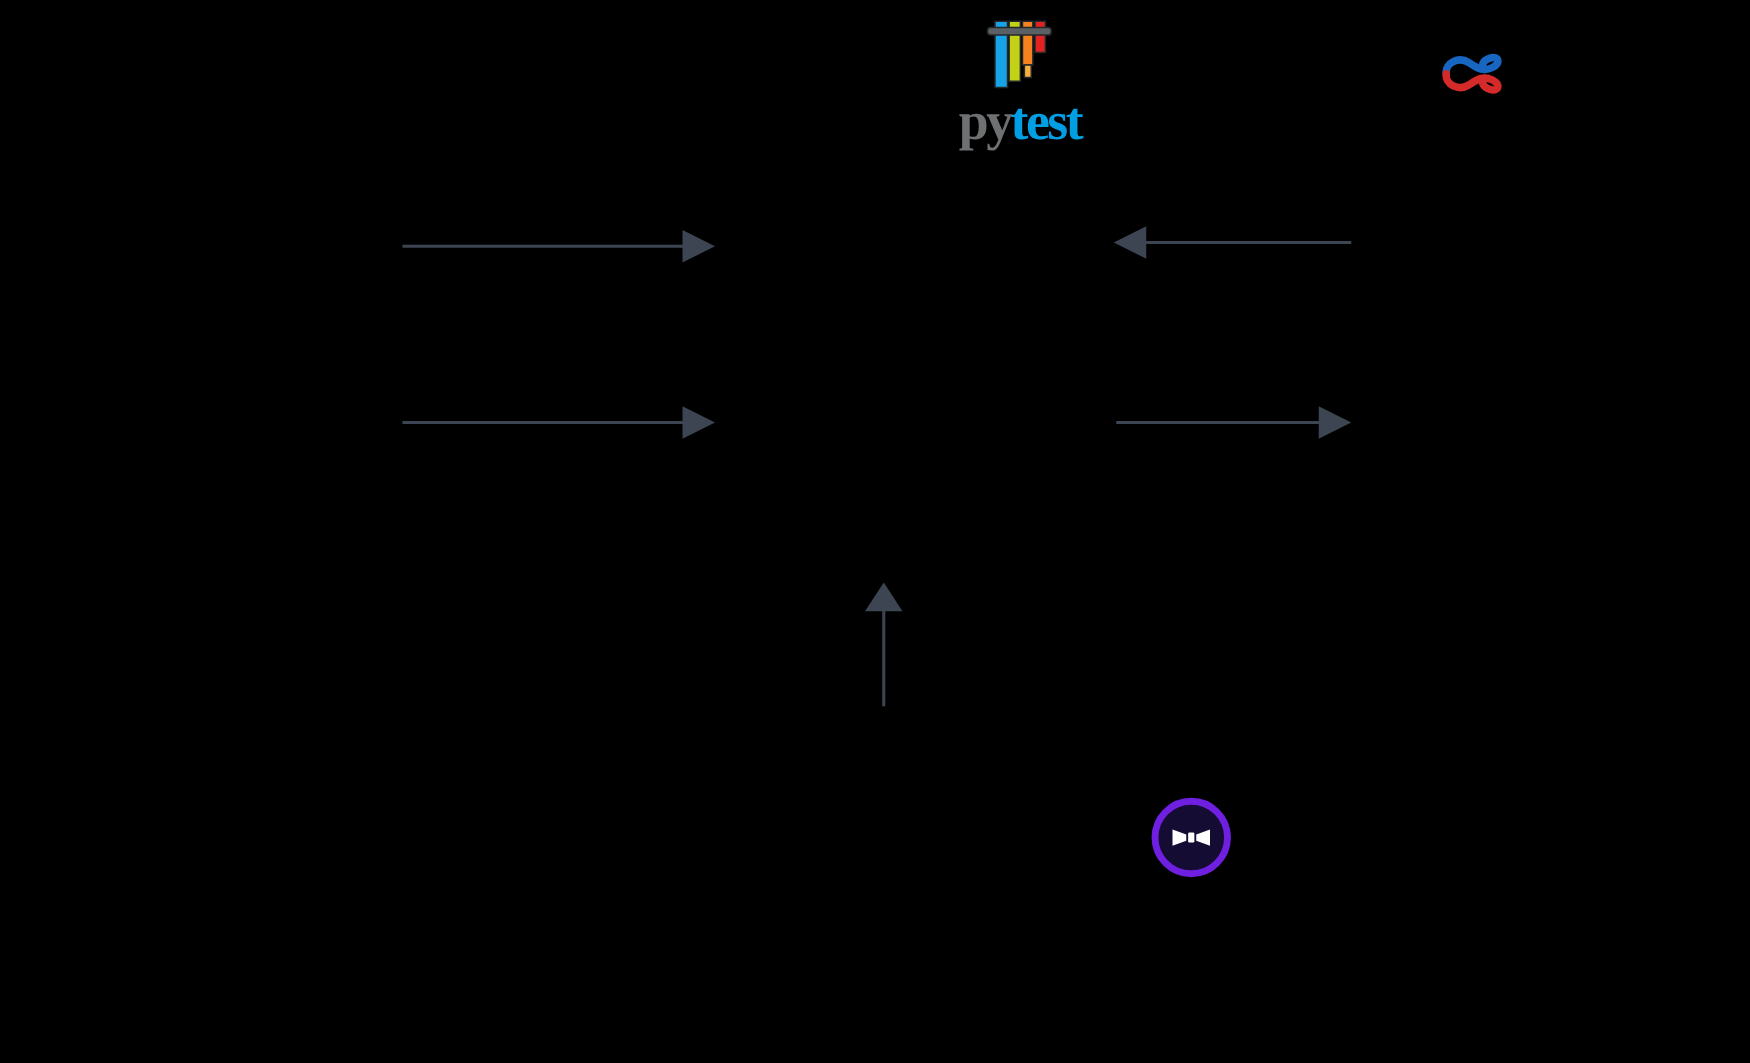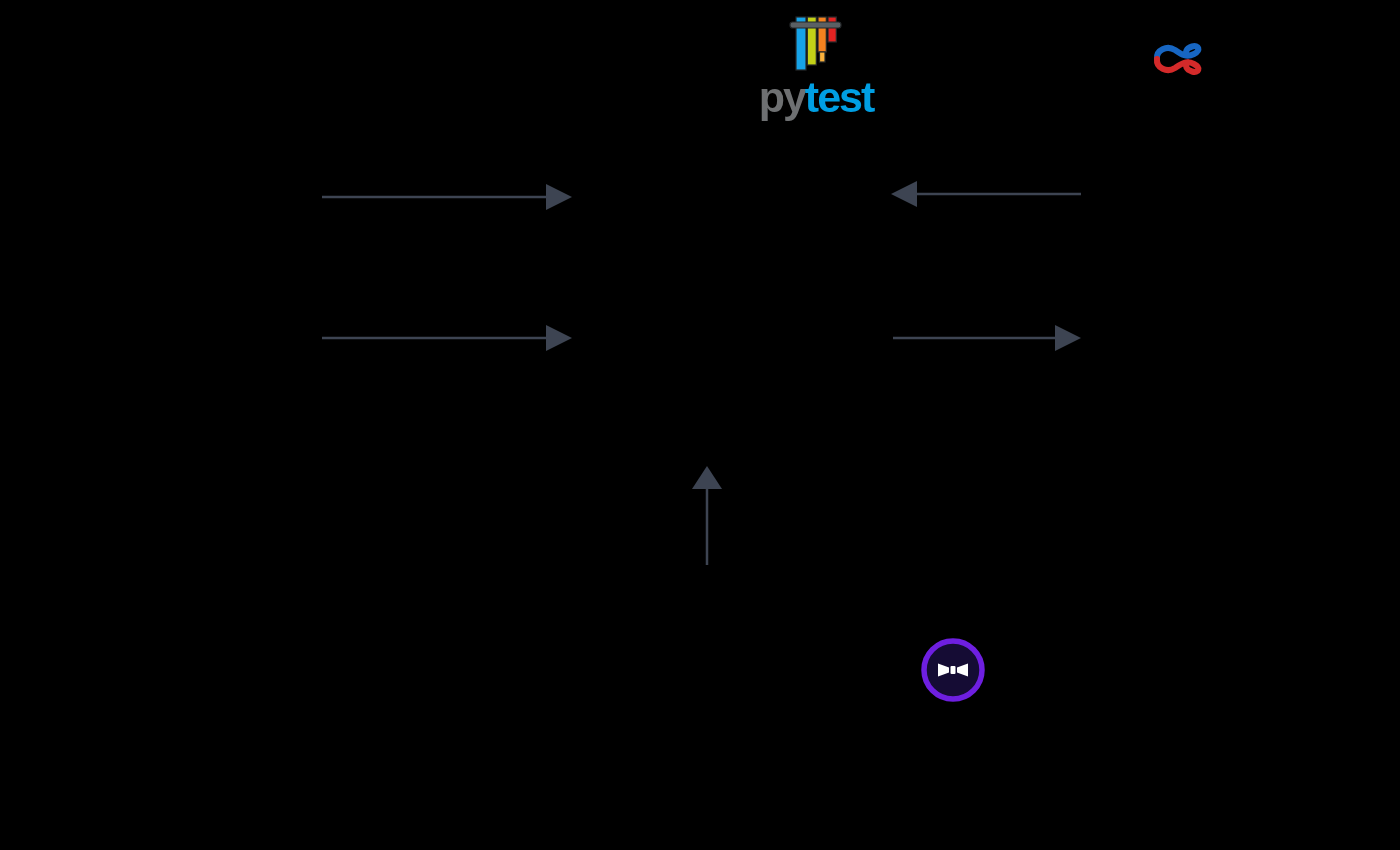--- a/index.html
+++ b/index.html
@@ -2,21 +2,21 @@
 <html><head>
 <meta charset="utf-8">
 <style>
   html, body { margin: 0; padding: 0; background: #000; }
   .canvas {
     position: relative;
     width: 1400px;
     height: 834px;
     background: #000;
     overflow: hidden;
-    font-family: Liberation Sans, sans-serif;
+    font-family: Liberation Serif, serif;
   }
   .abs { position: absolute; }
   .pytest-logo { left: 748px; top: 8px; width: 136px; }
   .pytest-bars { display: block; margin: 0 auto; }
   .wordmark {
     margin-top: 4px;
     font-weight: bold;
     font-size: 43px;
     letter-spacing: -2px;
     text-align: center;

